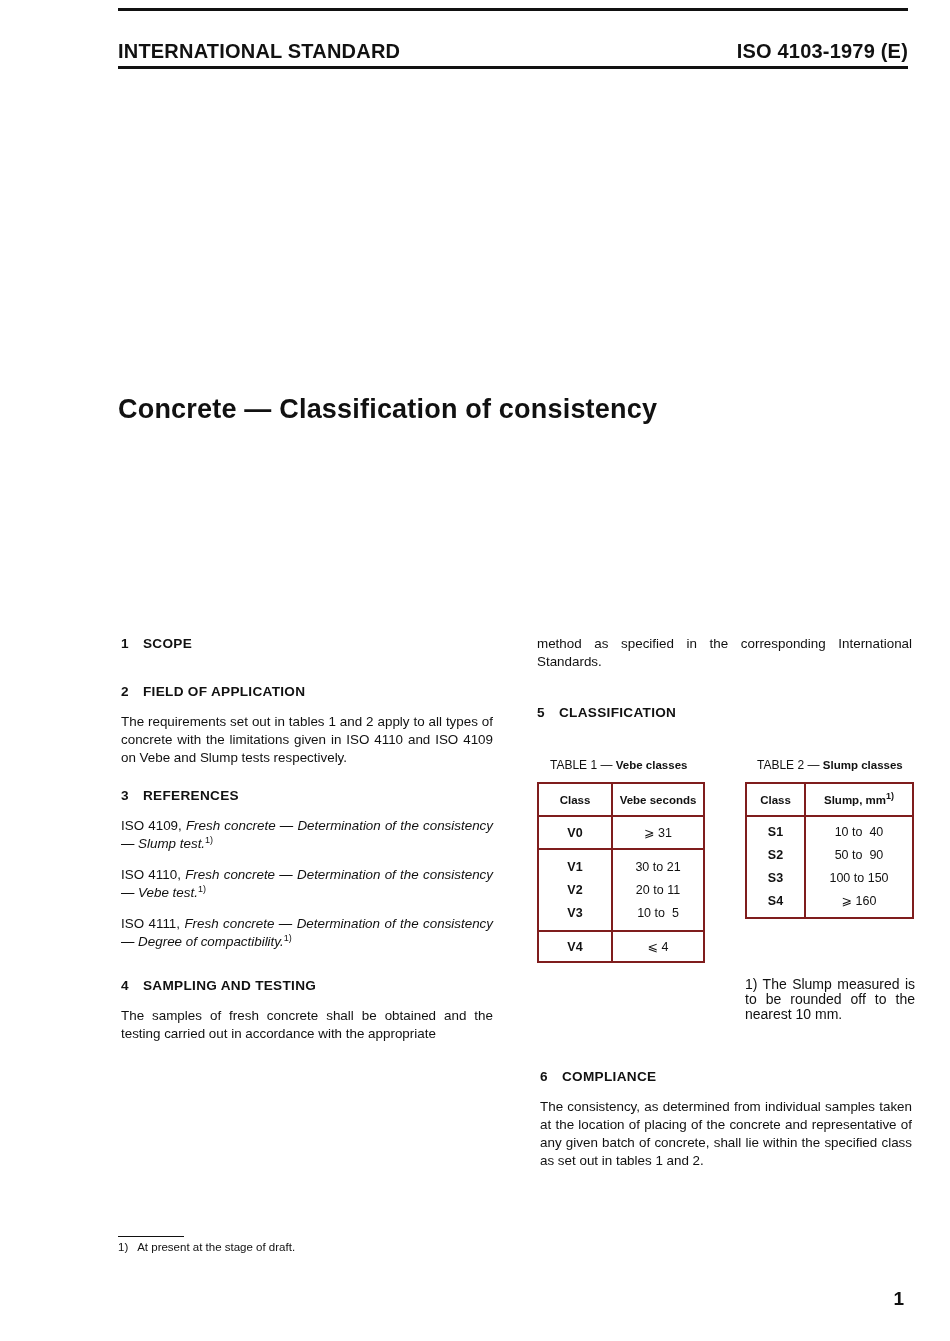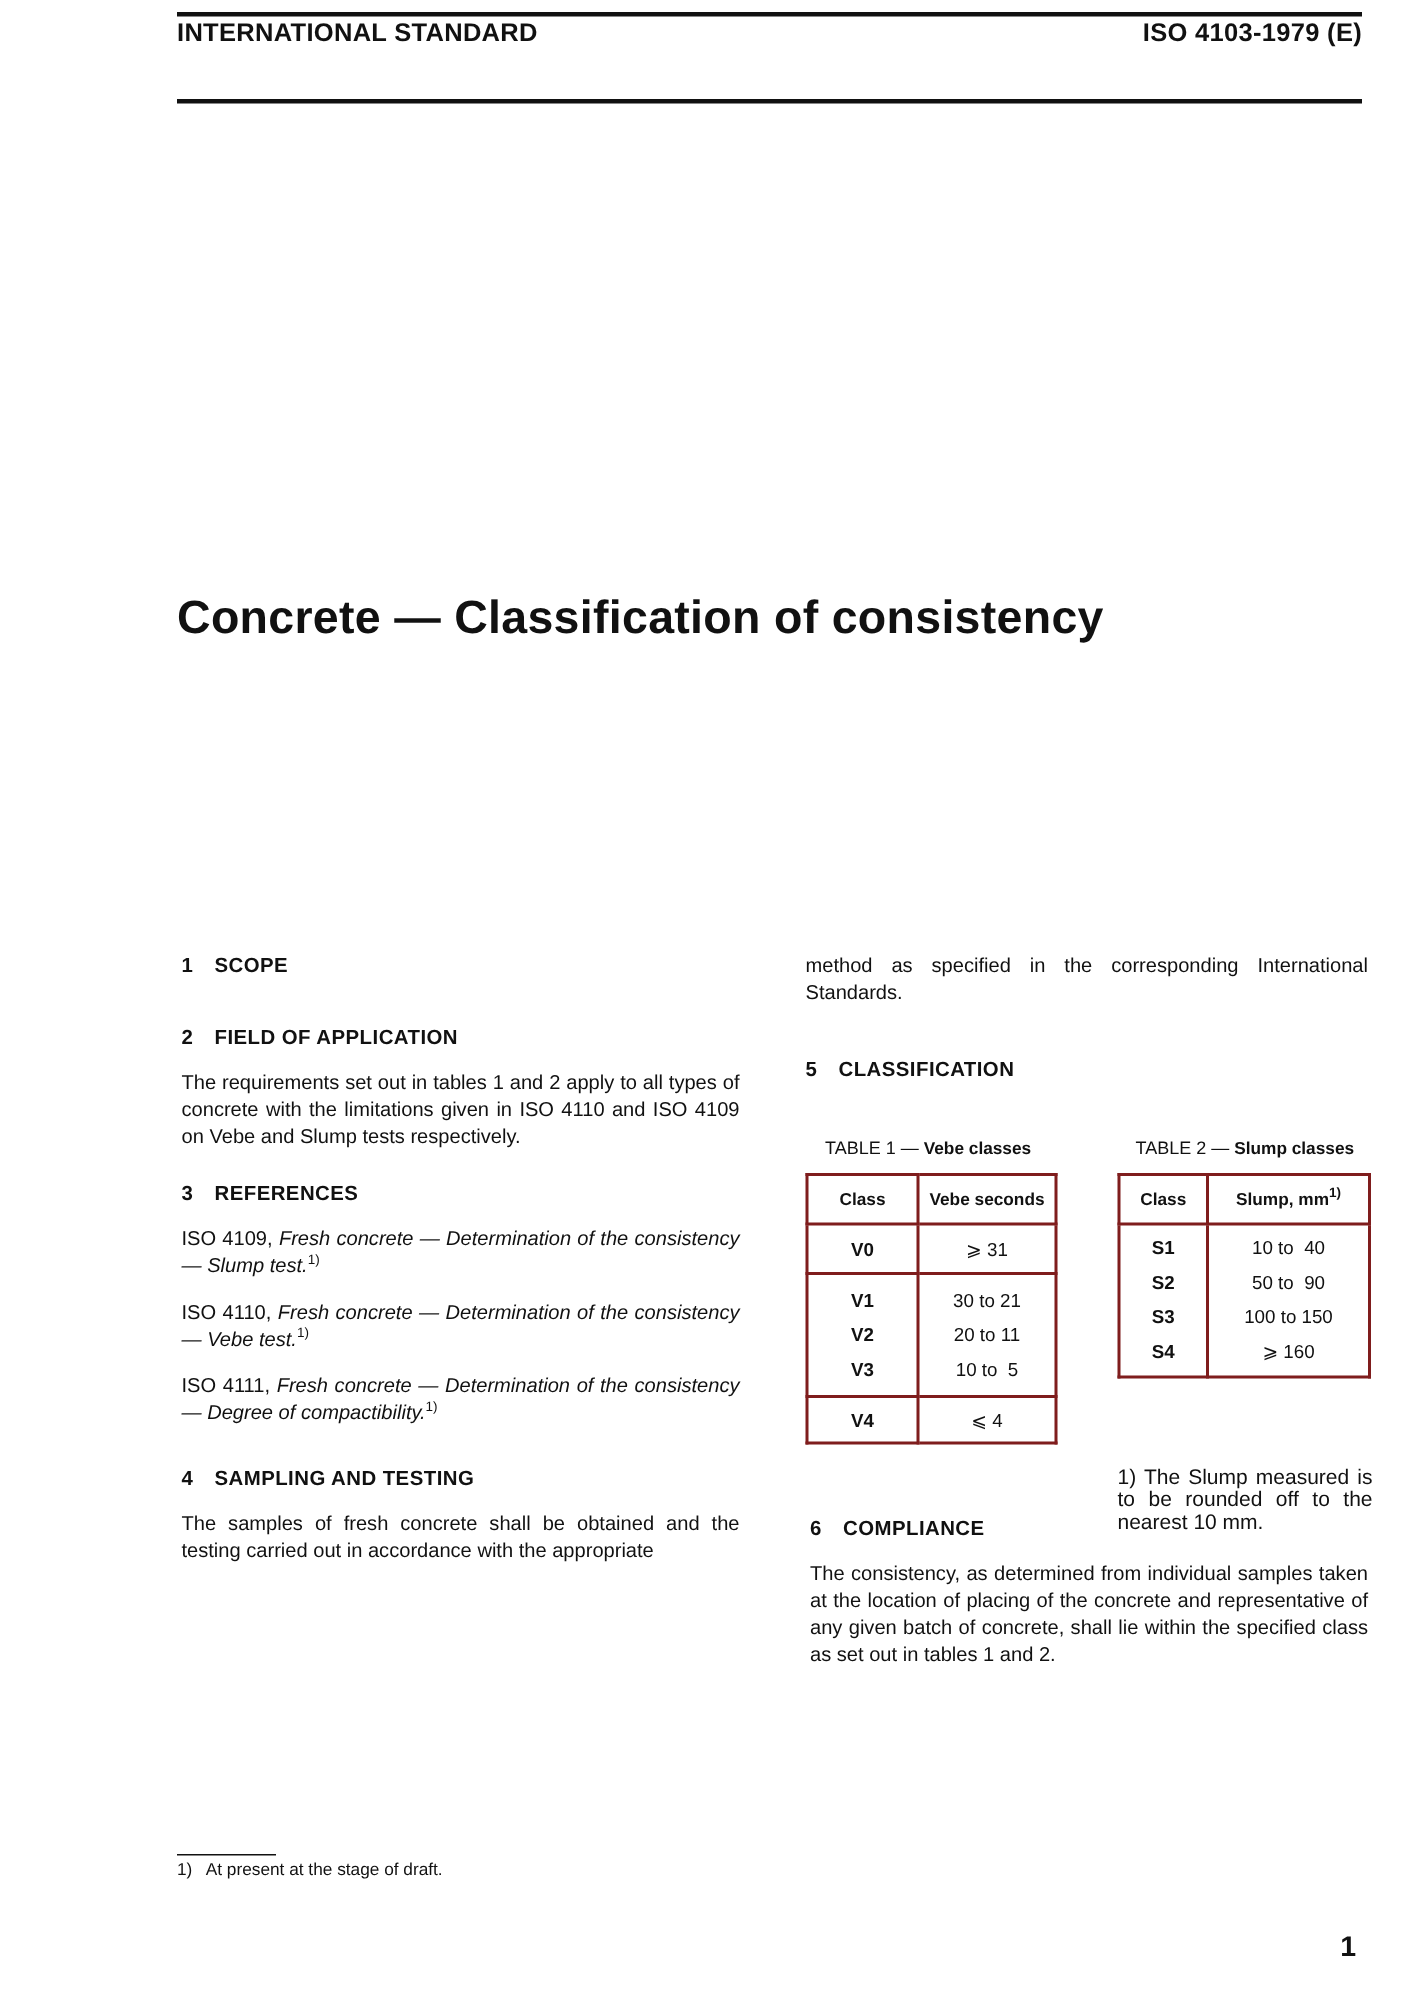--- a/index.html
+++ b/index.html
@@ -3,24 +3,24 @@
 <meta charset="utf-8">
 <style>
   html, body { margin: 0; padding: 0; background: #ffffff; }
   body {
     width: 950px; height: 1341px; position: relative; overflow: hidden;
     font-family: "Liberation Sans", sans-serif; color: #111;
   }
   .rule { position: absolute; left: 118px; width: 790px; background: #111; }
   .rule.top { top: 8px; height: 3px; }
   .rule.bottom { top: 66px; height: 3px; }
-  .hdr { position: absolute; top: 12px; font-weight: bold; font-size: 17px; letter-spacing: 0.2px; }
+  .hdr { position: absolute; top: 40px; font-weight: bold; font-size: 20px; letter-spacing: 0.2px; }
   .hdr.left { left: 118px; }
   .hdr.right { right: 42px; }
-  .title { position: absolute; left: 118px; top: 394px; font-size: 31px; font-weight: bold; letter-spacing: 0.2px; }
+  .title { position: absolute; left: 118px; top: 394px; font-size: 27px; font-weight: bold; letter-spacing: 0.2px; }
 
   .col { position: absolute; font-size: 13.4px; line-height: 18px; }
   .col.left { left: 121px; width: 372px; top: 635px; }
   .col.right { left: 537px; width: 375px; top: 635px; }
 
   .sec-h { font-weight: bold; font-size: 13.6px; margin: 0; letter-spacing: 0.3px; }
   .sec-h .num { display: inline-block; width: 22px; }
   p { margin: 0; text-align: justify; }
   .sup { font-size: 9px; vertical-align: super; line-height: 0; }
   i { font-style: italic; }
@@ -118,20 +118,20 @@
       <div style="white-space:pre;">10 to  40</div>
       <div style="white-space:pre;">50 to  90</div>
       <div style="white-space:pre;">100 to 150</div>
       <div style="white-space:pre;">⩾ 160</div>
     </td>
   </tr>
 </tbody>
   </table>
 <div class="tbl-note">1)  The Slump measured is to be rounded off to the nearest 10 mm.</div>
 
-<div class="col" style="left:540px; width:372px; top:1010px;">
+<div class="col" style="left:540px; width:372px; top:1068px;">
   <h3 class="sec-h"><span class="num">6</span><span>COMPLIANCE</span></h3>
   <p style="margin-top:12px;">The consistency, as determined from individual samples taken at the location of placing of the concrete and representative of any given batch of concrete, shall lie within the specified class as set out in tables 1 and 2.</p>
 </div>
 
 <div class="fn-rule"></div>
 <div class="fn" style="white-space:pre;">1)   At present at the stage of draft.</div>
 <div class="pageno">1</div>
 
 </body></html>

